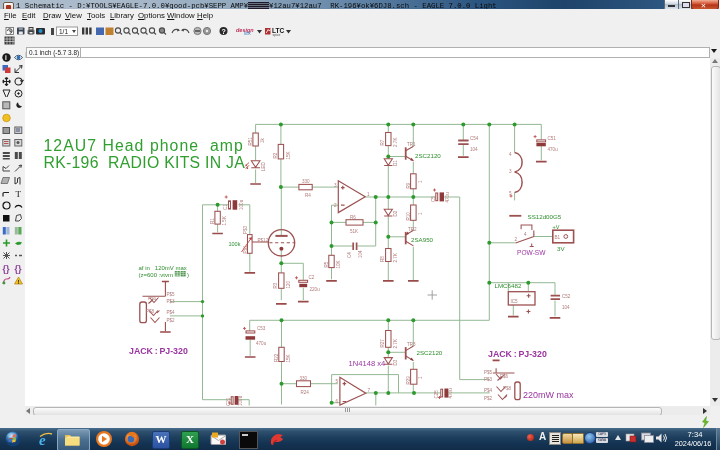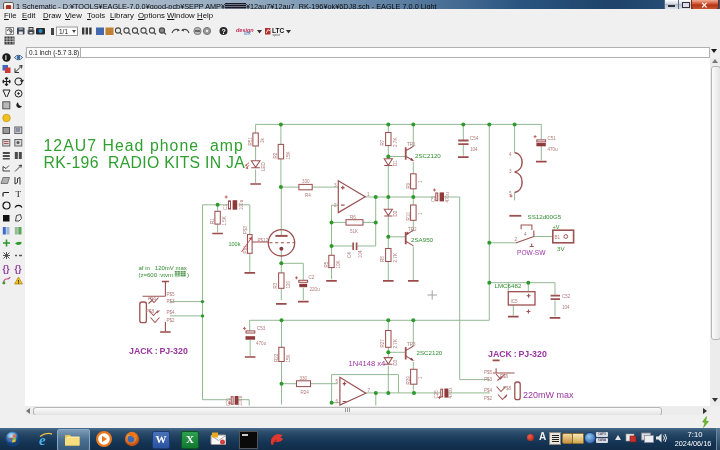--- a/index.html
+++ b/index.html
@@ -1,20 +1,20 @@
 <!DOCTYPE html>
 <html><head><meta charset="utf-8">
 <style>
   html,body{margin:0;padding:0;}
   body{width:720px;height:450px;overflow:hidden;position:relative;
        font-family:"Liberation Sans", sans-serif;background:#f0f0f0;}
   .abs{position:absolute;}
-  #title{left:0;top:0;width:720px;height:13px;
+  #title{left:0;top:0;width:664px;height:13px;
     background:linear-gradient(90deg,#aebdcc 0%,#a9b9ca 18%,#93aabf 35%,#5e81a4 55%,#2a547f 72%,#1f436a 85%,#2d5680 100%);
-    font-size:7.3px;color:#0a0a0a;}
+    font-size:7.3px;color:#0a0a0a;font-family:Liberation Mono, monospace;}
   #title .txt{position:absolute;left:16px;top:2px;white-space:nowrap;}
   .wbtn{position:absolute;top:0;height:9px;border:1px solid #5a6b7c;border-top:none;
         background:linear-gradient(#fdfefe,#cfd8e2 45%,#b4c0cd 50%,#dde4ec);}
   #menu{left:0;top:9px;width:720px;height:12px;background:#f0f0f0;font-size:7.8px;color:#111;}
   #menu span{position:absolute;top:2px;}
   #menu u{text-decoration:underline;}
   #tbar{left:0;top:25px;width:720px;height:12px;background:#f0f0f0;}
   #coordbox{left:26px;top:47px;width:51px;height:9px;background:#fafafa;border:1px solid #b0b0b0;
             font-size:6.4px;color:#222;line-height:9px;padding-left:2px;white-space:nowrap;}
   #cmdline{left:80px;top:47px;width:628px;height:9px;background:#ffffff;border:1px solid #b0b0b0;}
@@ -715,17 +715,17 @@
       <rect x="5" y="4" width="6" height="6" fill="#c83030" stroke="#801818" stroke-width="0.6"></rect>
     </svg>
     <svg style="position:absolute;left:641px;top:4px" width="13" height="12">
       <rect x="0.5" y="1" width="9" height="7" fill="#d8dce0" stroke="#889" stroke-width="0.8"></rect>
       <rect x="3.5" y="3.5" width="9" height="7" fill="#eceef0" stroke="#889" stroke-width="0.8"></rect>
     </svg>
     <svg style="position:absolute;left:655px;top:4px" width="12" height="12">
       <path d="M1 4.5 h2.5 l3 -3 v9 l-3 -3 h-2.5 z" fill="#e8e8e8"></path>
       <path d="M8.5 3.5 q2 2.5 0 5 M10 2 q3 4 0 8" stroke="#e8e8e8" stroke-width="1" fill="none"></path>
     </svg>
-    <div style="position:absolute;left:672px;top:1.5px;width:46px;text-align:center;font-size:7.6px;color:#fff;">7:10</div>
+    <div style="position:absolute;left:672px;top:1.5px;width:46px;text-align:center;font-size:7.6px;color:#fff;">7:34</div>
     <div style="position:absolute;left:668px;top:11px;width:50px;text-align:center;font-size:7.3px;color:#fff;">2024/06/16</div>
   </div>
   <div style="position:absolute;left:716px;top:0;width:4px;height:22px;background:linear-gradient(#5a7a96,#24425e);border-left:1px solid #6a86a0;"></div>
 </div>
 
 </body></html>

